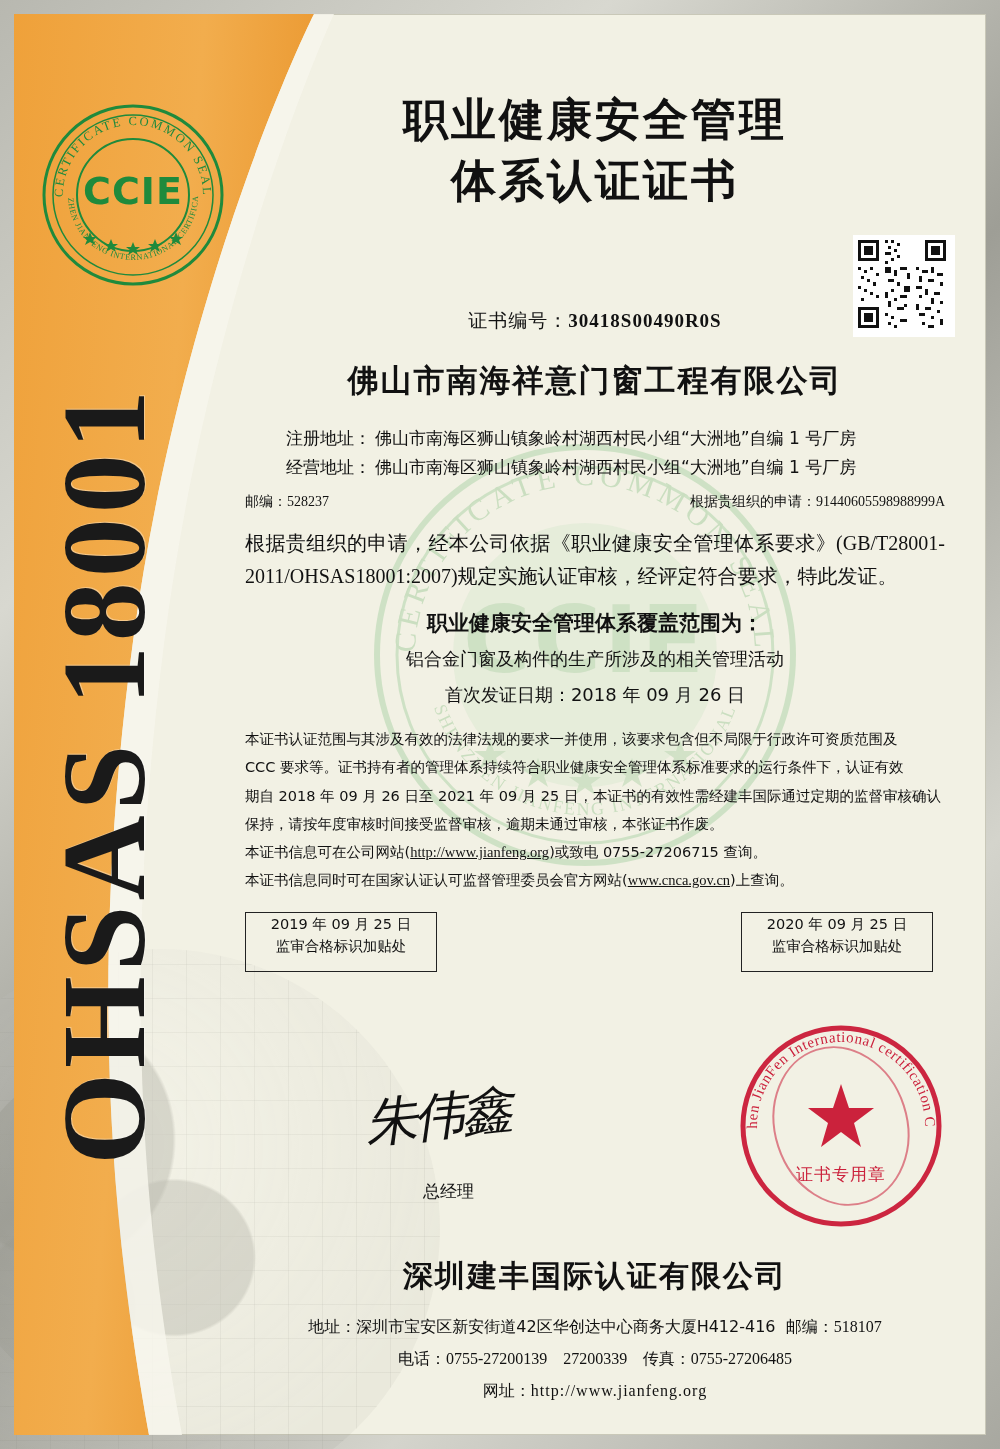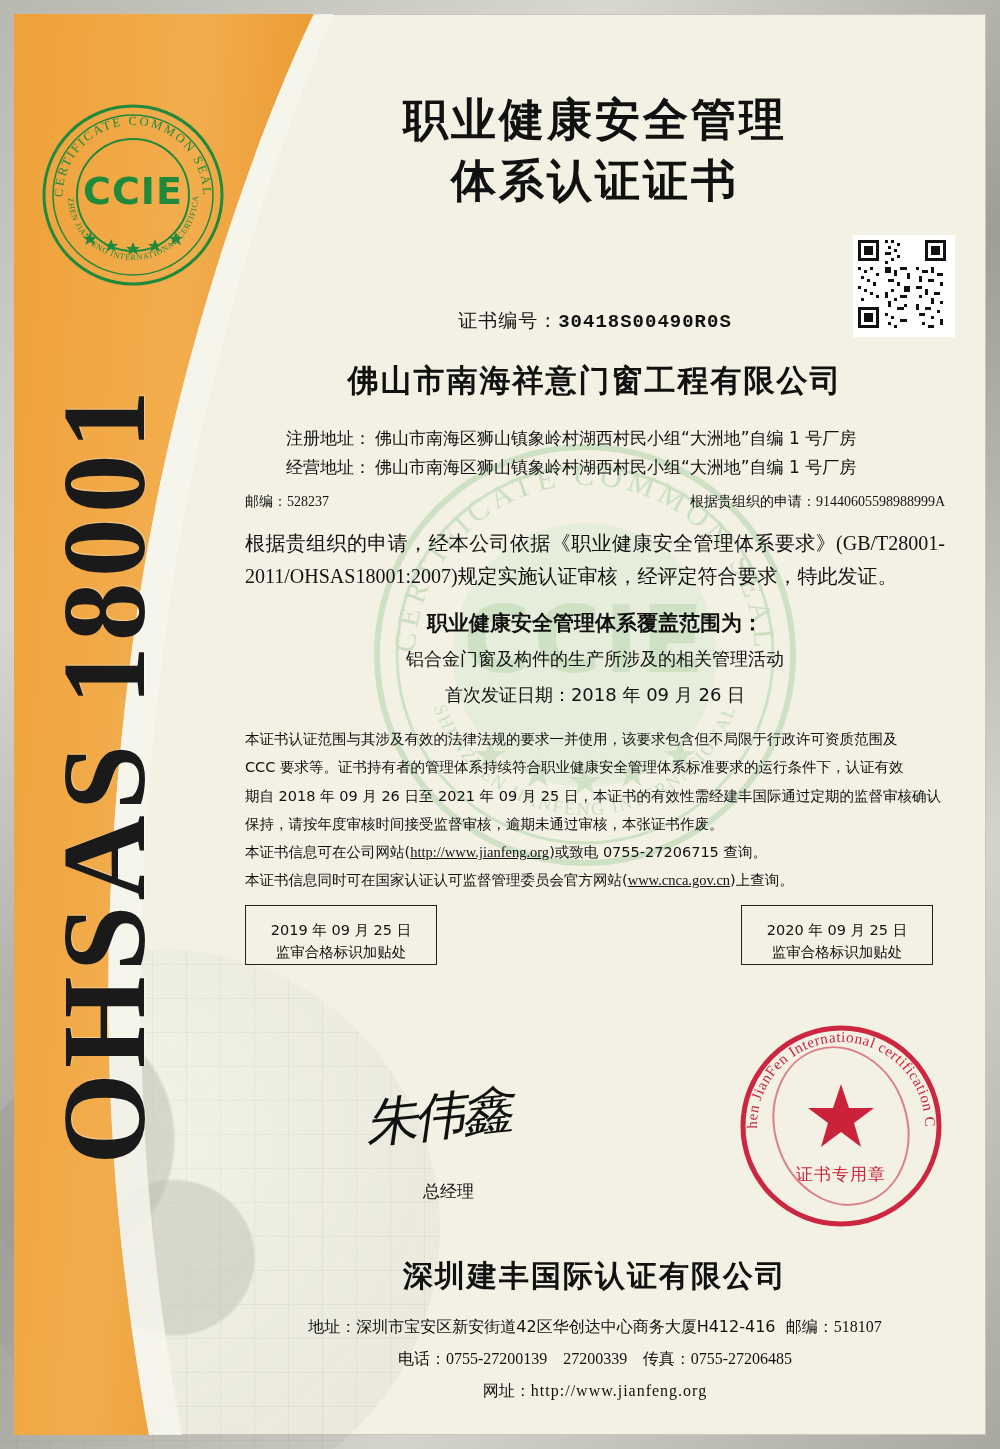--- a/index.html
+++ b/index.html
@@ -95,21 +95,21 @@
     background:#fff;
     padding:2px;
   }
   .certno{
     text-align:center;
     margin-top:92px;
     font-size:19px;
     letter-spacing:1px;
   }
   .certno .label{font-family:"DejaVu Sans", sans-serif;}
-  .certno .value{font-family:Liberation Mono, monospace;font-weight:bold;letter-spacing:1px;}
+  .certno .value{font-family:Liberation Serif, serif;font-weight:bold;letter-spacing:1px;}
   .company{
     text-align:center;
     margin-top:26px;
     font-family:"DejaVu Sans", sans-serif;
     font-weight:bold;
     font-size:31px;
     letter-spacing:2px;
   }
   .addr-block{
     margin-top:22px;
@@ -151,23 +151,23 @@
     text-align:justify;
   }
   .fineprint a,.fineprint .link{
     text-decoration:underline;color:#111;
     font-family:"Liberation Serif", serif;
   }
   .stamp-boxes{
     position:relative;margin-top:10px;height:62px;
   }
   .stamp-box{
-    position:absolute;top:0;width:190px;height:58px;
+    position:absolute;top:7px;width:190px;height:58px;
     border:1px solid #222;
-    display:flex;flex-direction:column;align-items:center;justify-content:flex-end;
+    display:flex;flex-direction:column;align-items:center;justify-content:flex-start;
     font-size:14.5px;line-height:1.55;
     font-family:"DejaVu Sans", sans-serif;
   }
   .stamp-box.left{left:0;}
   .stamp-box.right{right:12px;}
   
   .sign-area{
     position:relative;margin-top:115px;height:170px;
   }
   .signature{

